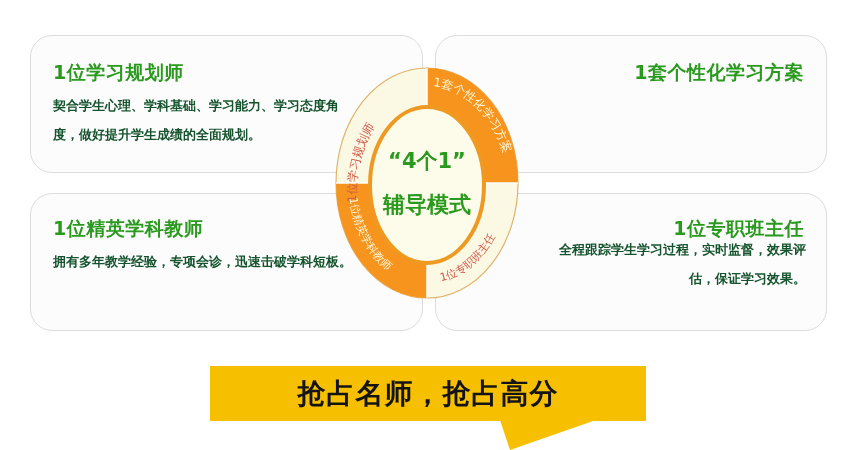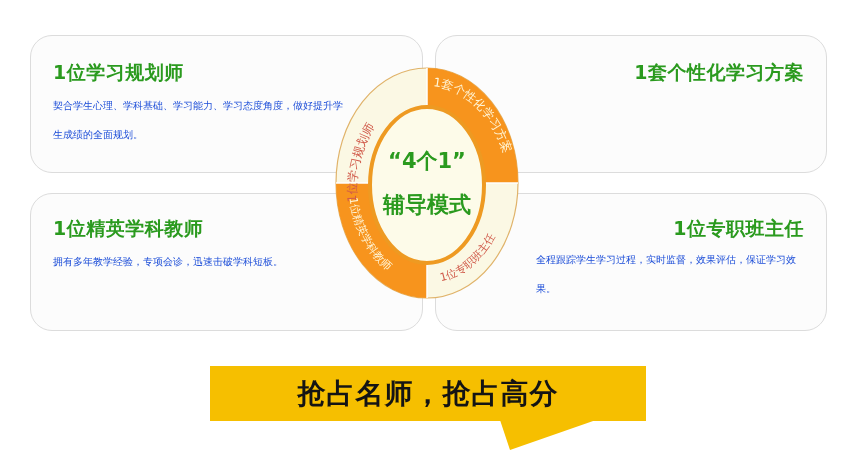--- a/index.html
+++ b/index.html
@@ -10,35 +10,35 @@
     .card {
       position: absolute; background: #fcfcfc;
       border: 1.5px solid #dcdcdc; border-radius: 22px;
       box-sizing: border-box;
     }
     .card .title {
       position: absolute; font-size: 19px; font-weight: bold; color: #2a9a1e;
       white-space: nowrap; letter-spacing: 0.5px;
     }
     .card .desc {
-      position: absolute; font-size: 10px; color: #1d4ed8; line-height: 29px;
+      position: absolute; font-size: 13px; color: #14532d; line-height: 29px; font-weight: bold;
     }
     #card-tl { left: 30px; top: 35px; width: 393px; height: 138px; }
     #card-tr { left: 435px; top: 35px; width: 392px; height: 138px; }
     #card-bl { left: 30px; top: 193px; width: 393px; height: 138px; }
     #card-br { left: 435px; top: 193px; width: 392px; height: 138px; }
 
     #card-tl .title { left: 22px; top: 24px; }
     #card-tl .desc { left: 22px; top: 55px; width: 290px; }
     #card-tr .title { right: 22px; top: 24px; text-align: right; }
     #card-tr .desc { left: 100px; top: 55px; width: 270px; }
     #card-bl .title { left: 22px; top: 22px; }
     #card-bl .desc { left: 22px; top: 53px; width: 330px; }
     #card-br .title { right: 22px; top: 22px; text-align: right; }
-    #card-br .desc { left: 100px; top: 51px; width: 270px; }
+    #card-br .desc { left: 100px; top: 41px; width: 270px; text-align: right; }
 
     #hub { position: absolute; left: 327px; top: 60px; width: 200px; height: 245px; }
 
     #slogan {
       position: absolute; left: 210px; top: 366px; width: 436px; height: 55px;
       background: #f6bf00;
     }
     #slogan-text {
       position: absolute; left: 0; top: 0; width: 100%; height: 100%;
       display: flex; align-items: center; justify-content: center;

